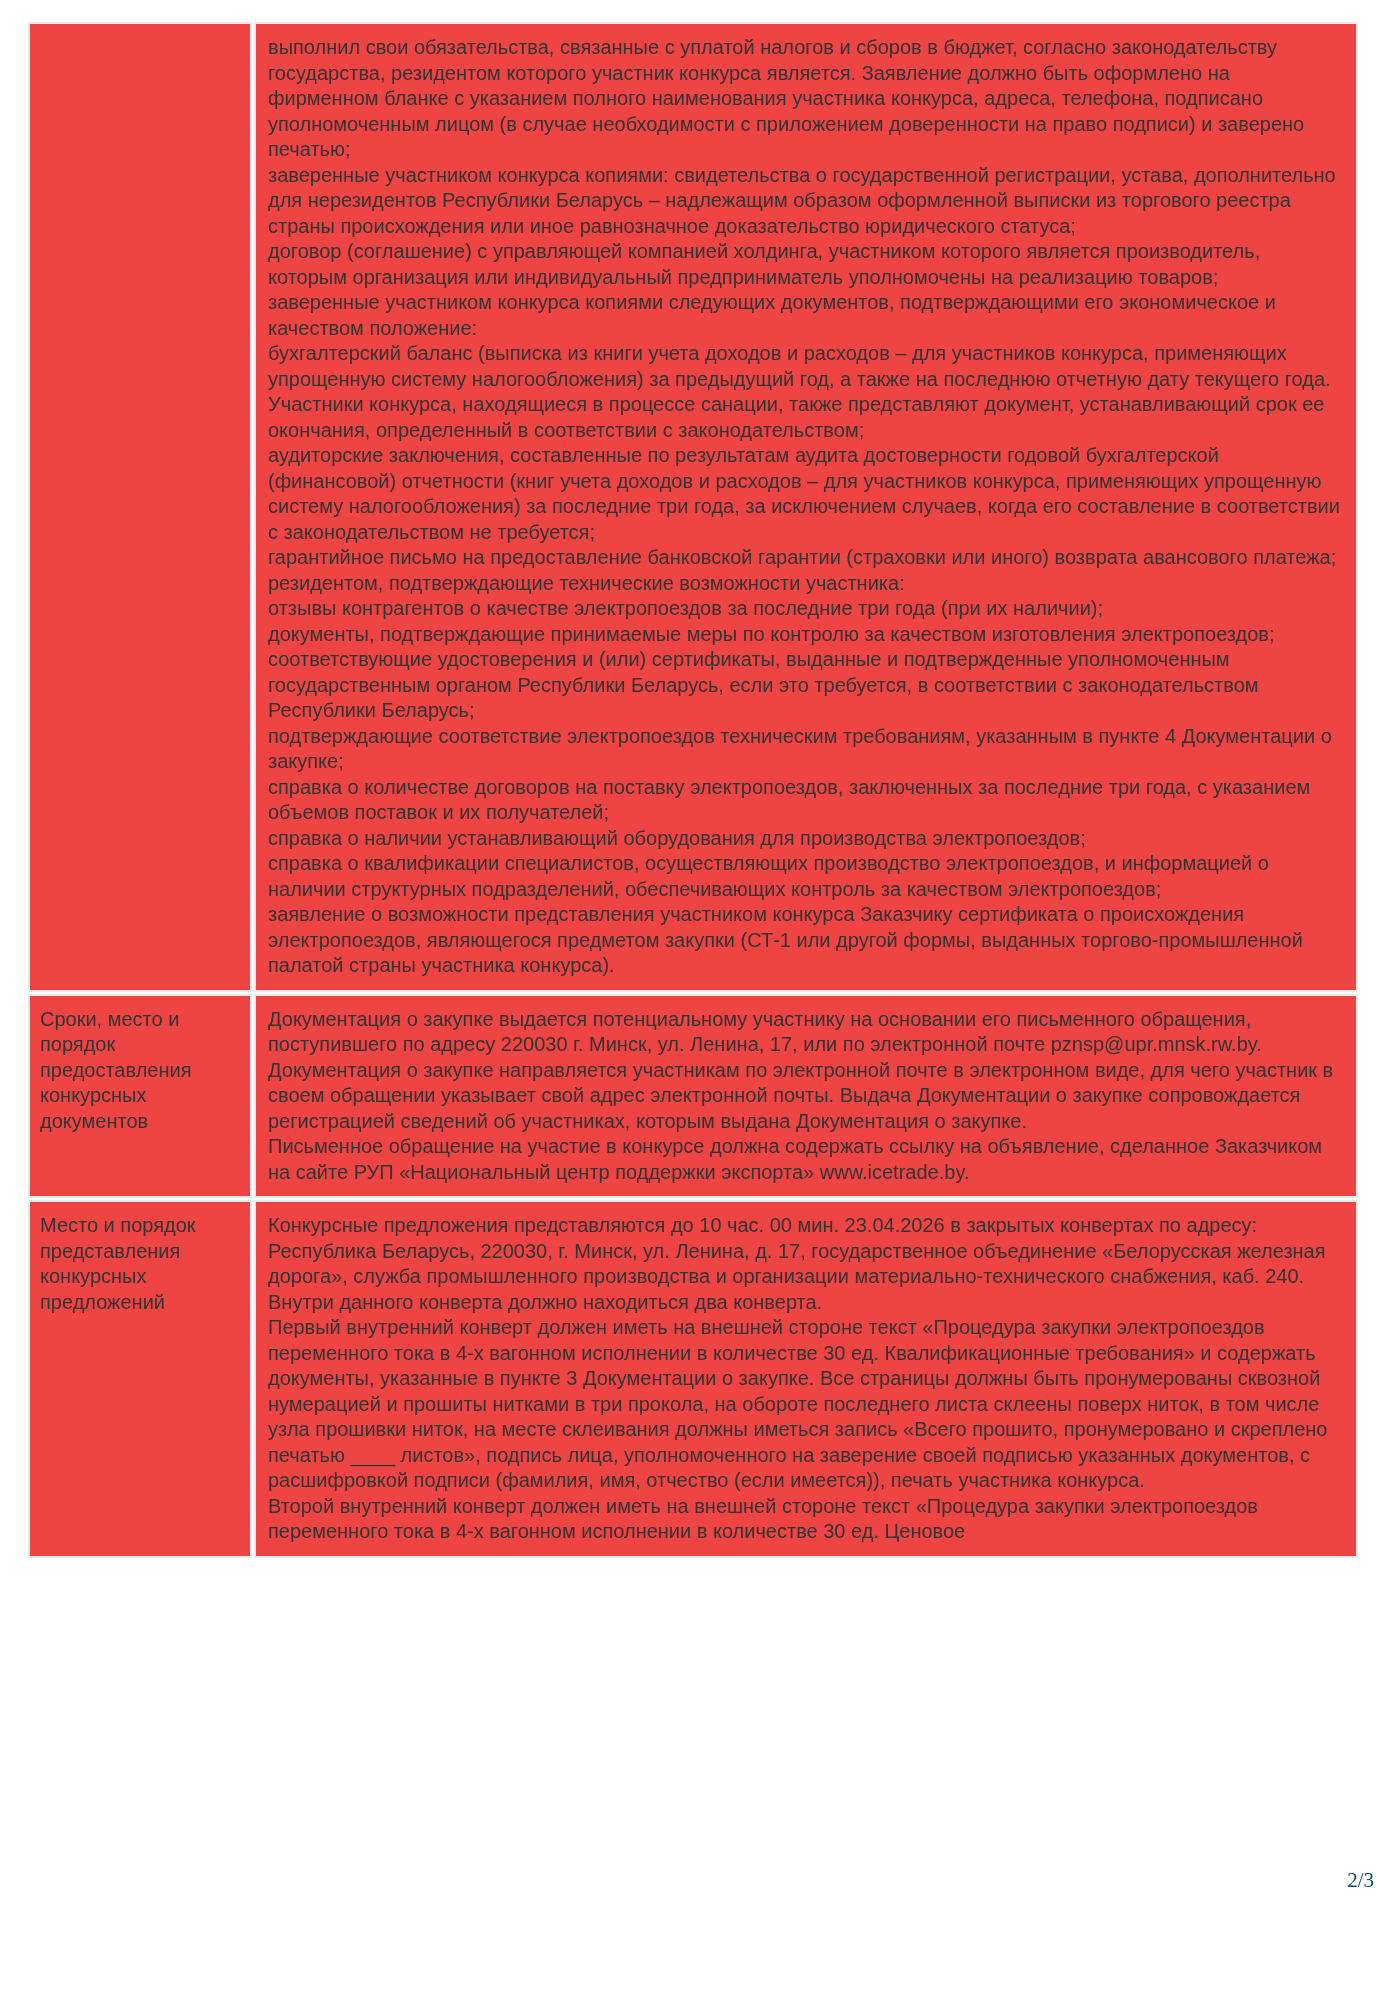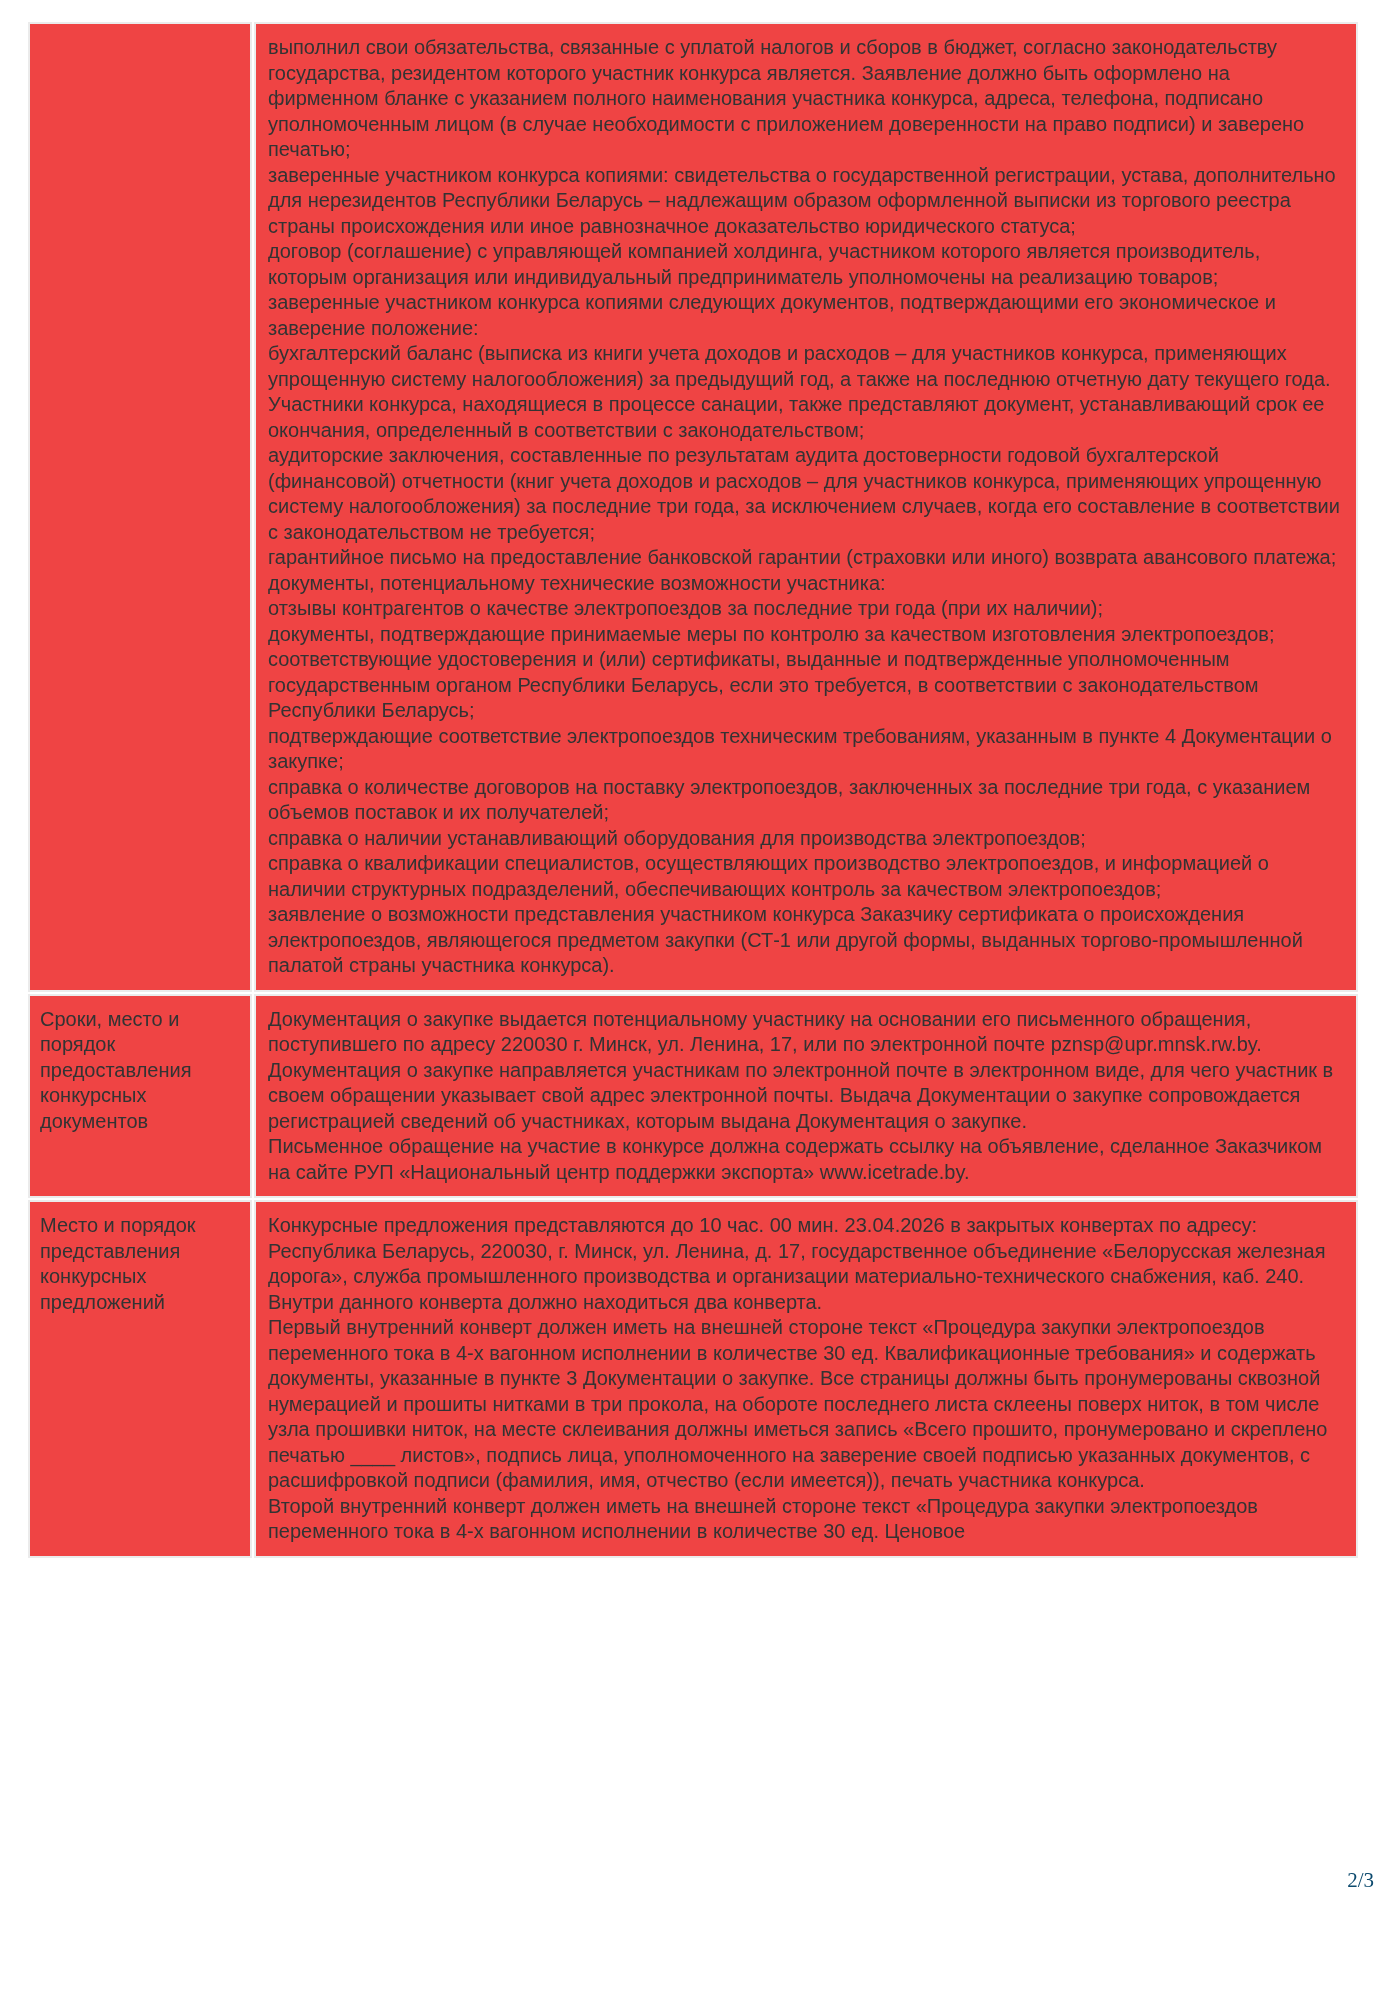--- a/index.html
+++ b/index.html
@@ -63,25 +63,25 @@
 <div class="page">
   <div class="table-clip">
     <table class="doc-table">
       <tbody>
           <tr>
             <td class="cell label-cell"></td>
             <td class="cell content-cell">
               <p>выполнил свои обязательства, связанные с уплатой налогов и сборов в бюджет, согласно законодательству государства, резидентом которого участник конкурса является. Заявление должно быть оформлено на фирменном бланке с указанием полного наименования участника конкурса, адреса, телефона, подписано уполномоченным лицом (в случае необходимости с приложением доверенности на право подписи) и заверено печатью;</p>
               <p>заверенные участником конкурса копиями: свидетельства о государственной регистрации, устава, дополнительно для нерезидентов Республики Беларусь – надлежащим образом оформленной выписки из торгового реестра страны происхождения или иное равнозначное доказательство юридического статуса;</p>
               <p>договор (соглашение) с управляющей компанией холдинга, участником которого является производитель, которым организация или индивидуальный предприниматель уполномочены на реализацию товаров;</p>
-              <p>заверенные участником конкурса копиями следующих документов, подтверждающими его экономическое и заверение положение:</p>
+              <p>заверенные участником конкурса копиями следующих документов, подтверждающими его экономическое и качеством положение:</p>
               <p>бухгалтерский баланс (выписка из книги учета доходов и расходов – для участников конкурса, применяющих упрощенную систему налогообложения) за предыдущий год, а также на последнюю отчетную дату текущего года. Участники конкурса, находящиеся в процессе санации, также представляют документ, устанавливающий срок ее окончания, определенный в соответствии с законодательством;</p>
               <p>аудиторские заключения, составленные по результатам аудита достоверности годовой бухгалтерской (финансовой) отчетности (книг учета доходов и расходов – для участников конкурса, применяющих упрощенную систему налогообложения) за последние три года, за исключением случаев, когда его составление в соответствии с законодательством не требуется;</p>
               <p>гарантийное письмо на предоставление банковской гарантии (страховки или иного) возврата авансового платежа;</p>
-              <p>документы, потенциальному технические возможности участника:</p>
+              <p>резидентом, подтверждающие технические возможности участника:</p>
               <p>отзывы контрагентов о качестве электропоездов за последние три года (при их наличии);</p>
               <p>документы, подтверждающие принимаемые меры по контролю за качеством изготовления электропоездов;</p>
               <p>соответствующие удостоверения и (или) сертификаты, выданные и подтвержденные уполномоченным государственным органом Республики Беларусь, если это требуется, в соответствии с законодательством Республики Беларусь;</p>
               <p>подтверждающие соответствие электропоездов техническим требованиям, указанным в пункте 4 Документации о закупке;</p>
               <p>справка о количестве договоров на поставку электропоездов, заключенных за последние три года, с указанием объемов поставок и их получателей;</p>
               <p>справка о наличии устанавливающий оборудования для производства электропоездов;</p>
               <p>справка о квалификации специалистов, осуществляющих производство электропоездов, и информацией о наличии структурных подразделений, обеспечивающих контроль за качеством электропоездов;</p>
               <p>заявление о возможности представления участником конкурса Заказчику сертификата о происхождения электропоездов, являющегося предметом закупки (СТ-1 или другой формы, выданных торгово-промышленной палатой страны участника конкурса).</p>
             </td>
           </tr>

